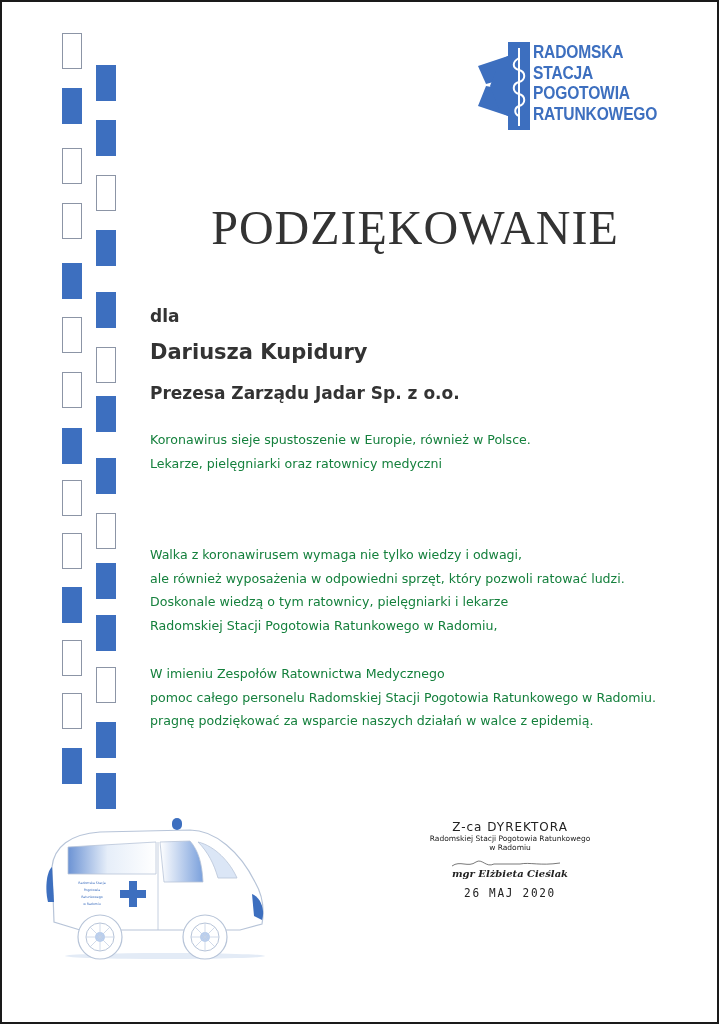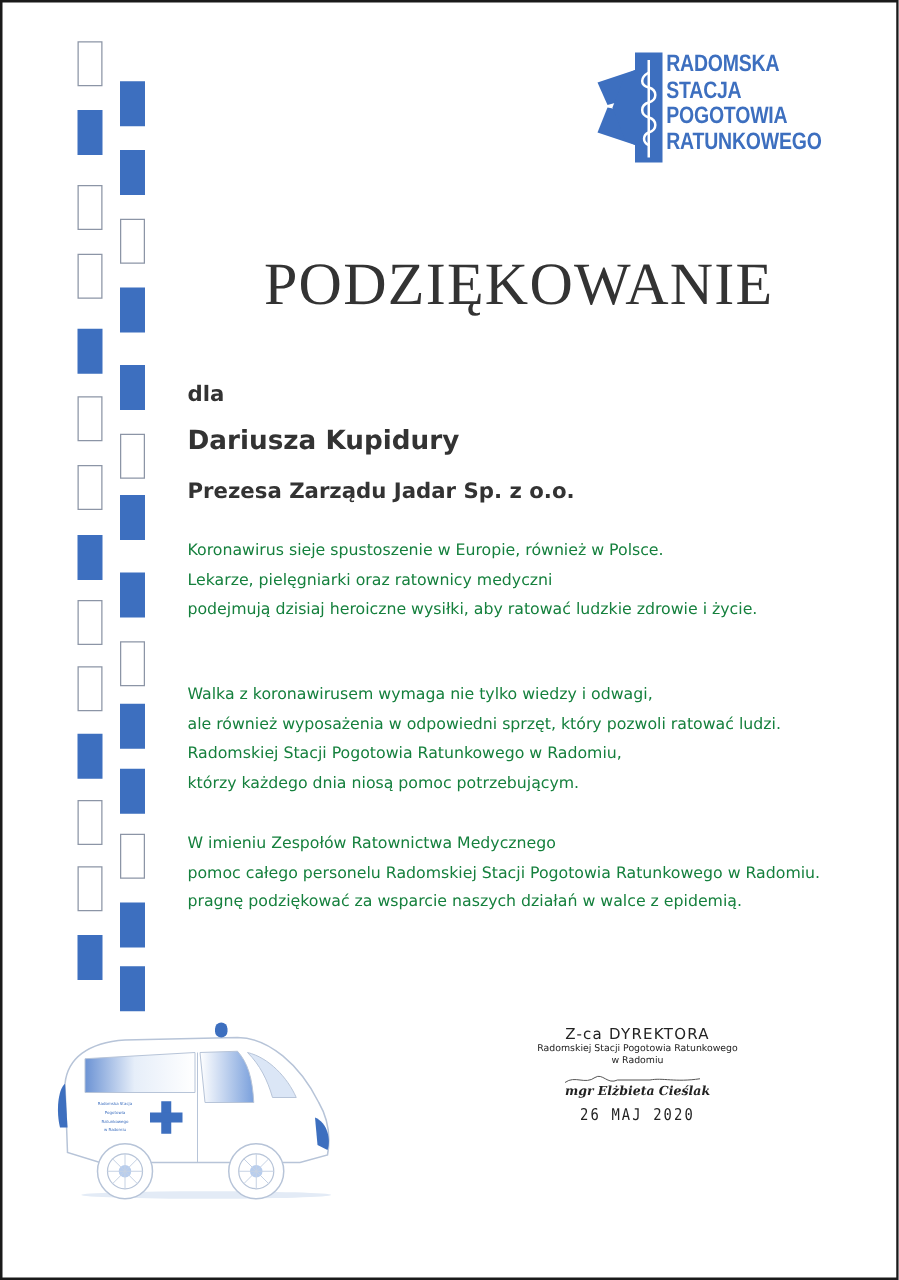--- a/index.html
+++ b/index.html
@@ -81,27 +81,26 @@
 </div>
 
 <div class="title">PODZIĘKOWANIE</div>
 <div class="center dla">dla</div>
 <div class="center name">Dariusza Kupidury</div>
 <div class="center company">Prezesa Zarządu Jadar Sp. z o.o.</div>
 
 <div class="center para p1">
   <div>Koronawirus sieje spustoszenie w Europie, również w Polsce.</div>
   <div>Lekarze, pielęgniarki oraz ratownicy medyczni</div>
-  <div>podejmują dzisiaj heroiczne wysiłki, aby ratować ludzkie zdrowie i życie.</div>
 </div>
 <div class="center para p2">
   <div>Walka z koronawirusem wymaga nie tylko wiedzy i odwagi,</div>
   <div>ale również wyposażenia w odpowiedni sprzęt, który pozwoli ratować ludzi.</div>
+  <div>Doskonale wiedzą o tym ratownicy, pielęgniarki i lekarze</div>
   <div>Radomskiej Stacji Pogotowia Ratunkowego w Radomiu,</div>
-  <div>którzy każdego dnia niosą pomoc potrzebującym.</div>
 </div>
 <div class="center para p3">
   <div>W imieniu Zespołów Ratownictwa Medycznego</div>
   <div>pomoc całego personelu Radomskiej Stacji Pogotowia Ratunkowego w Radomiu.</div>
   <div>pragnę podziękować za wsparcie naszych działań w walce z epidemią.</div>
 </div>
 
 <div class="stamp">
   <div class="role">Z-ca DYREKTORA</div>
   <div class="org">Radomskiej Stacji Pogotowia Ratunkowego</div>

